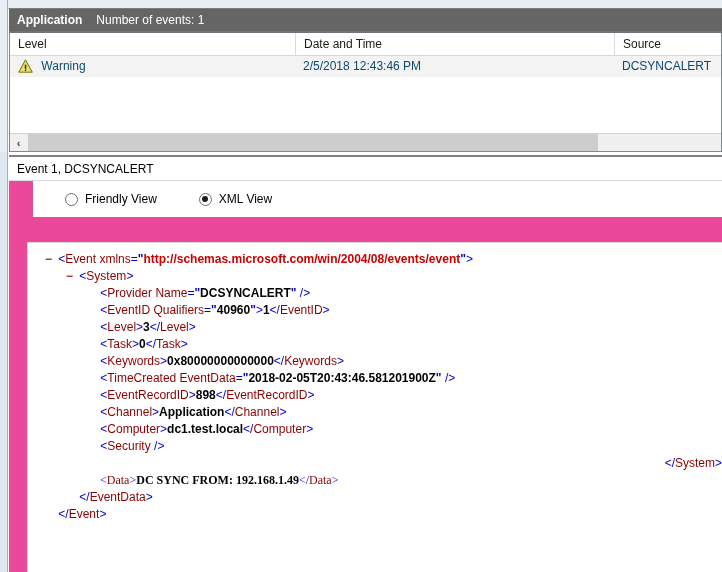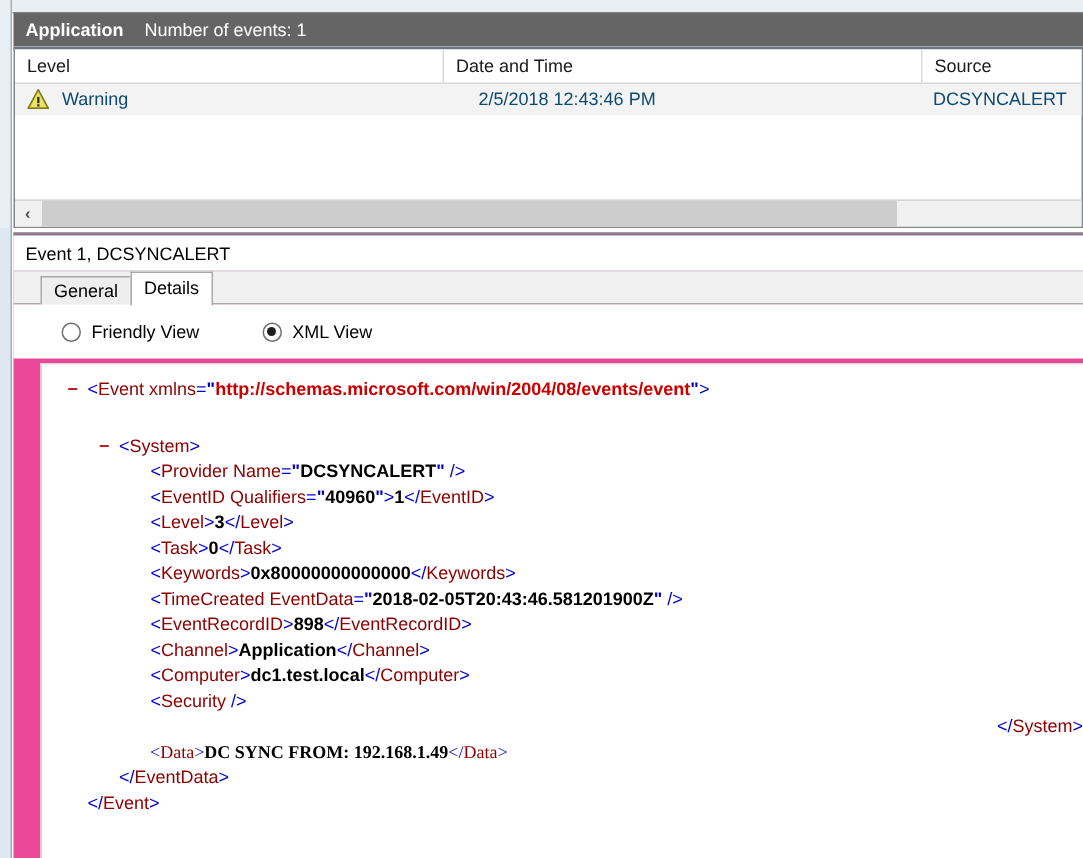--- a/index.html
+++ b/index.html
@@ -206,20 +206,21 @@
   }
 
   
   .view-switch {
     position: relative;
     height: 36px;
     background: #ffffff;
     padding-left: 32px;
     display: flex;
     align-items: center;
+    margin-left: 24px;
   }
   .radio-opt {
     display: flex;
     align-items: center;
     font-size: 12px;
     color: #000;
     margin-right: 42px;
     cursor: default;
   }
   .radio-dot {
@@ -306,53 +307,49 @@
         <span class="warn-icon">
           <svg width="15" height="14" viewBox="0 0 15 14" aria-hidden="true">
             <polygon points="7.5,0.8 14.3,13.2 0.7,13.2" fill="#dcd13c" stroke="#7b7622" stroke-width="1" stroke-linejoin="round"></polygon>
             <polygon points="7.5,3.0 12.4,12.2 2.6,12.2" fill="#ede46a"></polygon>
             <rect x="6.8" y="5.6" width="1.5" height="4.2" fill="#2b2b2b"></rect>
             <rect x="6.8" y="10.5" width="1.5" height="1.5" fill="#2b2b2b"></rect>
           </svg>
         </span>
         <span>Warning</span>
       </div>
-      <div class="cell" id="cell1" style="left: 285px; width: 319px; margin-left: 16px;">2/5/2018 12:43:46 PM</div>
+      <div class="cell" id="cell1" style="left: 285px; width: 319px;">2/5/2018 12:43:46 PM</div>
       <div class="cell" id="cell2" style="left: 604px; width: 109px;">DCSYNCALERT</div>
     </div>
 
     <div class="hscroll">
       <div class="left-arrow">‹</div>
       <div class="thumb"></div>
     </div>
   </div>
 
   <div class="detail-pane">
 
     <div class="detail-title">Event 1, DCSYNCALERT</div>
 
-    <div class="tabstrip">
-      <div class="tab" id="tab0" style="left: 18px;">General</div>
-      <div class="tab selected" id="tab1" style="left: 78px;">Details</div>
-    </div>
 
     <div class="view-switch">
       <div class="radio-opt">
         <span class="radio-dot"></span>
         <span>Friendly View</span>
       </div>
       <div class="radio-opt checked">
         <span class="radio-dot"></span>
         <span>XML View</span>
       </div>
     </div>
 
     <div class="xml-box" id="xml-box">
         <div class="xml-line" style="padding-left: 14px;"><span class="toggle">−</span><span>&nbsp;</span><span class="brk">&lt;</span><span class="tag">Event</span><span class="tag"> xmlns</span><span class="eq">=</span><span class="quote">"</span><span class="val">http://schemas.microsoft.com/win/2004/08/events/event</span><span class="quote">"</span><span class="brk">&gt;</span></div>
-        <div class="xml-line" style="padding-left: 35px; margin-top: 21px;"><span class="toggle">−</span><span>&nbsp;</span><span class="brk">&lt;</span><span class="tag">System</span><span class="brk">&gt;</span></div>
+        <div class="xml-line" style="padding-left: 35px;"><span class="toggle">−</span><span>&nbsp;</span><span class="brk">&lt;</span><span class="tag">System</span><span class="brk">&gt;</span></div>
         <div class="xml-line" style="padding-left: 56px;"><span class="toggle blank">&nbsp;</span><span>&nbsp;</span><span class="brk">&lt;</span><span class="tag">Provider</span><span class="tag"> Name</span><span class="eq">=</span><span class="quote">"</span><span class="txt">DCSYNCALERT</span><span class="quote">"</span><span class="brk"> /&gt;</span></div>
         <div class="xml-line" style="padding-left: 56px;"><span class="toggle blank">&nbsp;</span><span>&nbsp;</span><span class="brk">&lt;</span><span class="tag">EventID</span><span class="tag"> Qualifiers</span><span class="eq">=</span><span class="quote">"</span><span class="txt">40960</span><span class="quote">"</span><span class="brk">&gt;</span><span class="txt">1</span><span class="brk">&lt;/</span><span class="tag">EventID</span><span class="brk">&gt;</span></div>
         <div class="xml-line" style="padding-left: 56px;"><span class="toggle blank">&nbsp;</span><span>&nbsp;</span><span class="brk">&lt;</span><span class="tag">Level</span><span class="brk">&gt;</span><span class="txt">3</span><span class="brk">&lt;/</span><span class="tag">Level</span><span class="brk">&gt;</span></div>
         <div class="xml-line" style="padding-left: 56px;"><span class="toggle blank">&nbsp;</span><span>&nbsp;</span><span class="brk">&lt;</span><span class="tag">Task</span><span class="brk">&gt;</span><span class="txt">0</span><span class="brk">&lt;/</span><span class="tag">Task</span><span class="brk">&gt;</span></div>
         <div class="xml-line" style="padding-left: 56px;"><span class="toggle blank">&nbsp;</span><span>&nbsp;</span><span class="brk">&lt;</span><span class="tag">Keywords</span><span class="brk">&gt;</span><span class="txt">0x80000000000000</span><span class="brk">&lt;/</span><span class="tag">Keywords</span><span class="brk">&gt;</span></div>
         <div class="xml-line" style="padding-left: 56px;"><span class="toggle blank">&nbsp;</span><span>&nbsp;</span><span class="brk">&lt;</span><span class="tag">TimeCreated</span><span class="tag"> EventData</span><span class="eq">=</span><span class="quote">"</span><span class="txt">2018-02-05T20:43:46.581201900Z</span><span class="quote">"</span><span class="brk"> /&gt;</span></div>
         <div class="xml-line" style="padding-left: 56px;"><span class="toggle blank">&nbsp;</span><span>&nbsp;</span><span class="brk">&lt;</span><span class="tag">EventRecordID</span><span class="brk">&gt;</span><span class="txt">898</span><span class="brk">&lt;/</span><span class="tag">EventRecordID</span><span class="brk">&gt;</span></div>
         <div class="xml-line" style="padding-left: 56px;"><span class="toggle blank">&nbsp;</span><span>&nbsp;</span><span class="brk">&lt;</span><span class="tag">Channel</span><span class="brk">&gt;</span><span class="txt">Application</span><span class="brk">&lt;/</span><span class="tag">Channel</span><span class="brk">&gt;</span></div>
         <div class="xml-line" style="padding-left: 56px;"><span class="toggle blank">&nbsp;</span><span>&nbsp;</span><span class="brk">&lt;</span><span class="tag">Computer</span><span class="brk">&gt;</span><span class="txt">dc1.test.local</span><span class="brk">&lt;/</span><span class="tag">Computer</span><span class="brk">&gt;</span></div>
         <div class="xml-line" style="padding-left: 56px;"><span class="toggle blank">&nbsp;</span><span>&nbsp;</span><span class="brk">&lt;</span><span class="tag">Security</span><span class="brk"> /&gt;</span></div>

